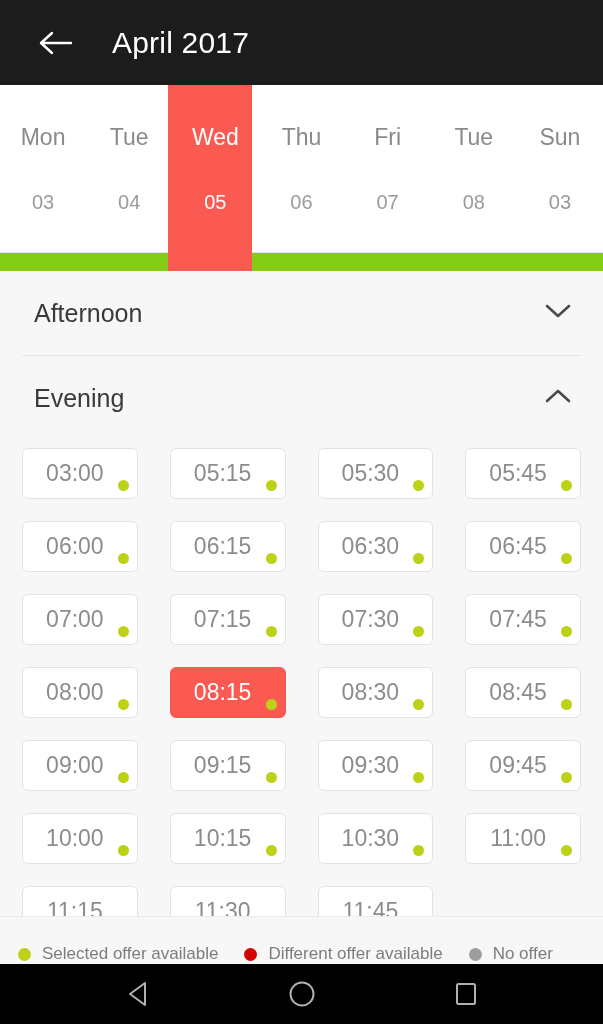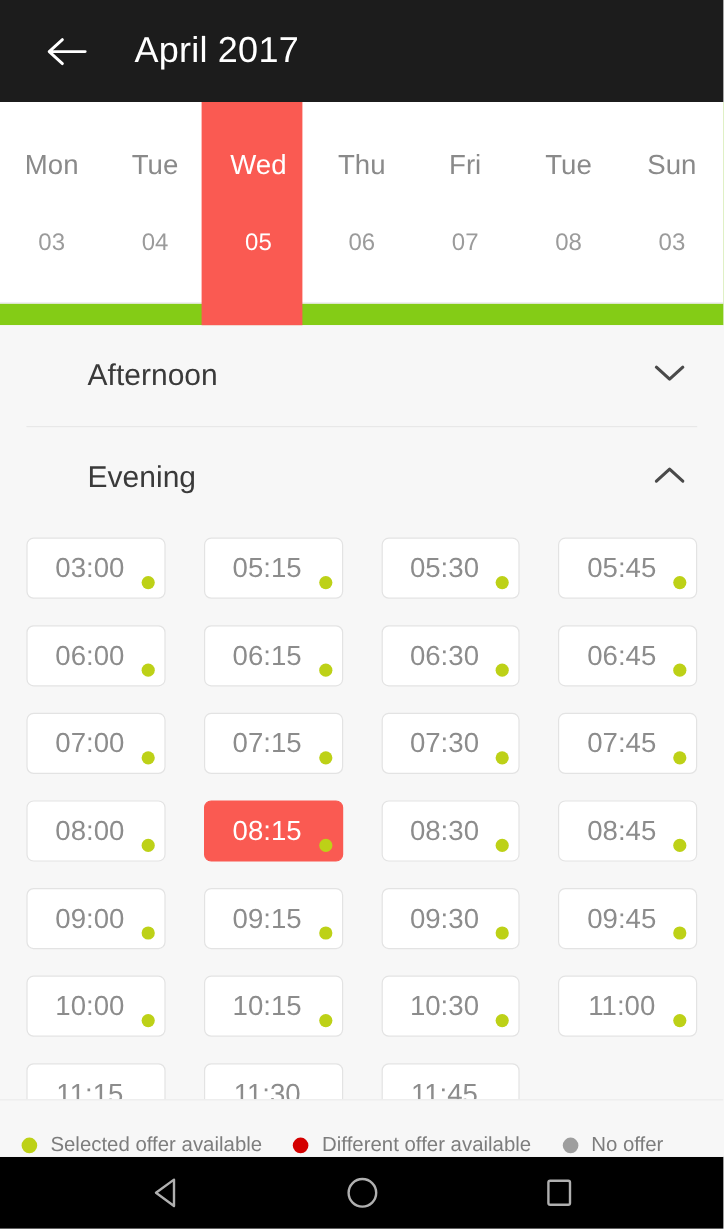--- a/index.html
+++ b/index.html
@@ -40,21 +40,21 @@
   .day-col.selected .day-name,
   .day-col.selected .day-num { color:#ffffff; }
 
   
   .body { position:relative; flex:1 1 auto; overflow:hidden; background:#f7f7f7; }
 
   .section-header {
     height:84px; display:flex; align-items:center; justify-content:space-between;
     padding:0 32px 0 34px;
   }
-  .section-title { font-size:25px; color:#3a3a3a; font-weight:400;margin-left:39px; }
+  .section-title { font-size:25px; color:#3a3a3a; font-weight:400; }
   .divider { height:1px; background:#e8e8e8; margin:0 22px; }
 
   
   .slot-grid {
     padding:8px 22px 0 22px;
     display:grid; grid-template-columns:repeat(4,1fr);
     column-gap:32px; row-gap:22px;
   }
   .slot {
     position:relative; height:51px; background:#ffffff;

